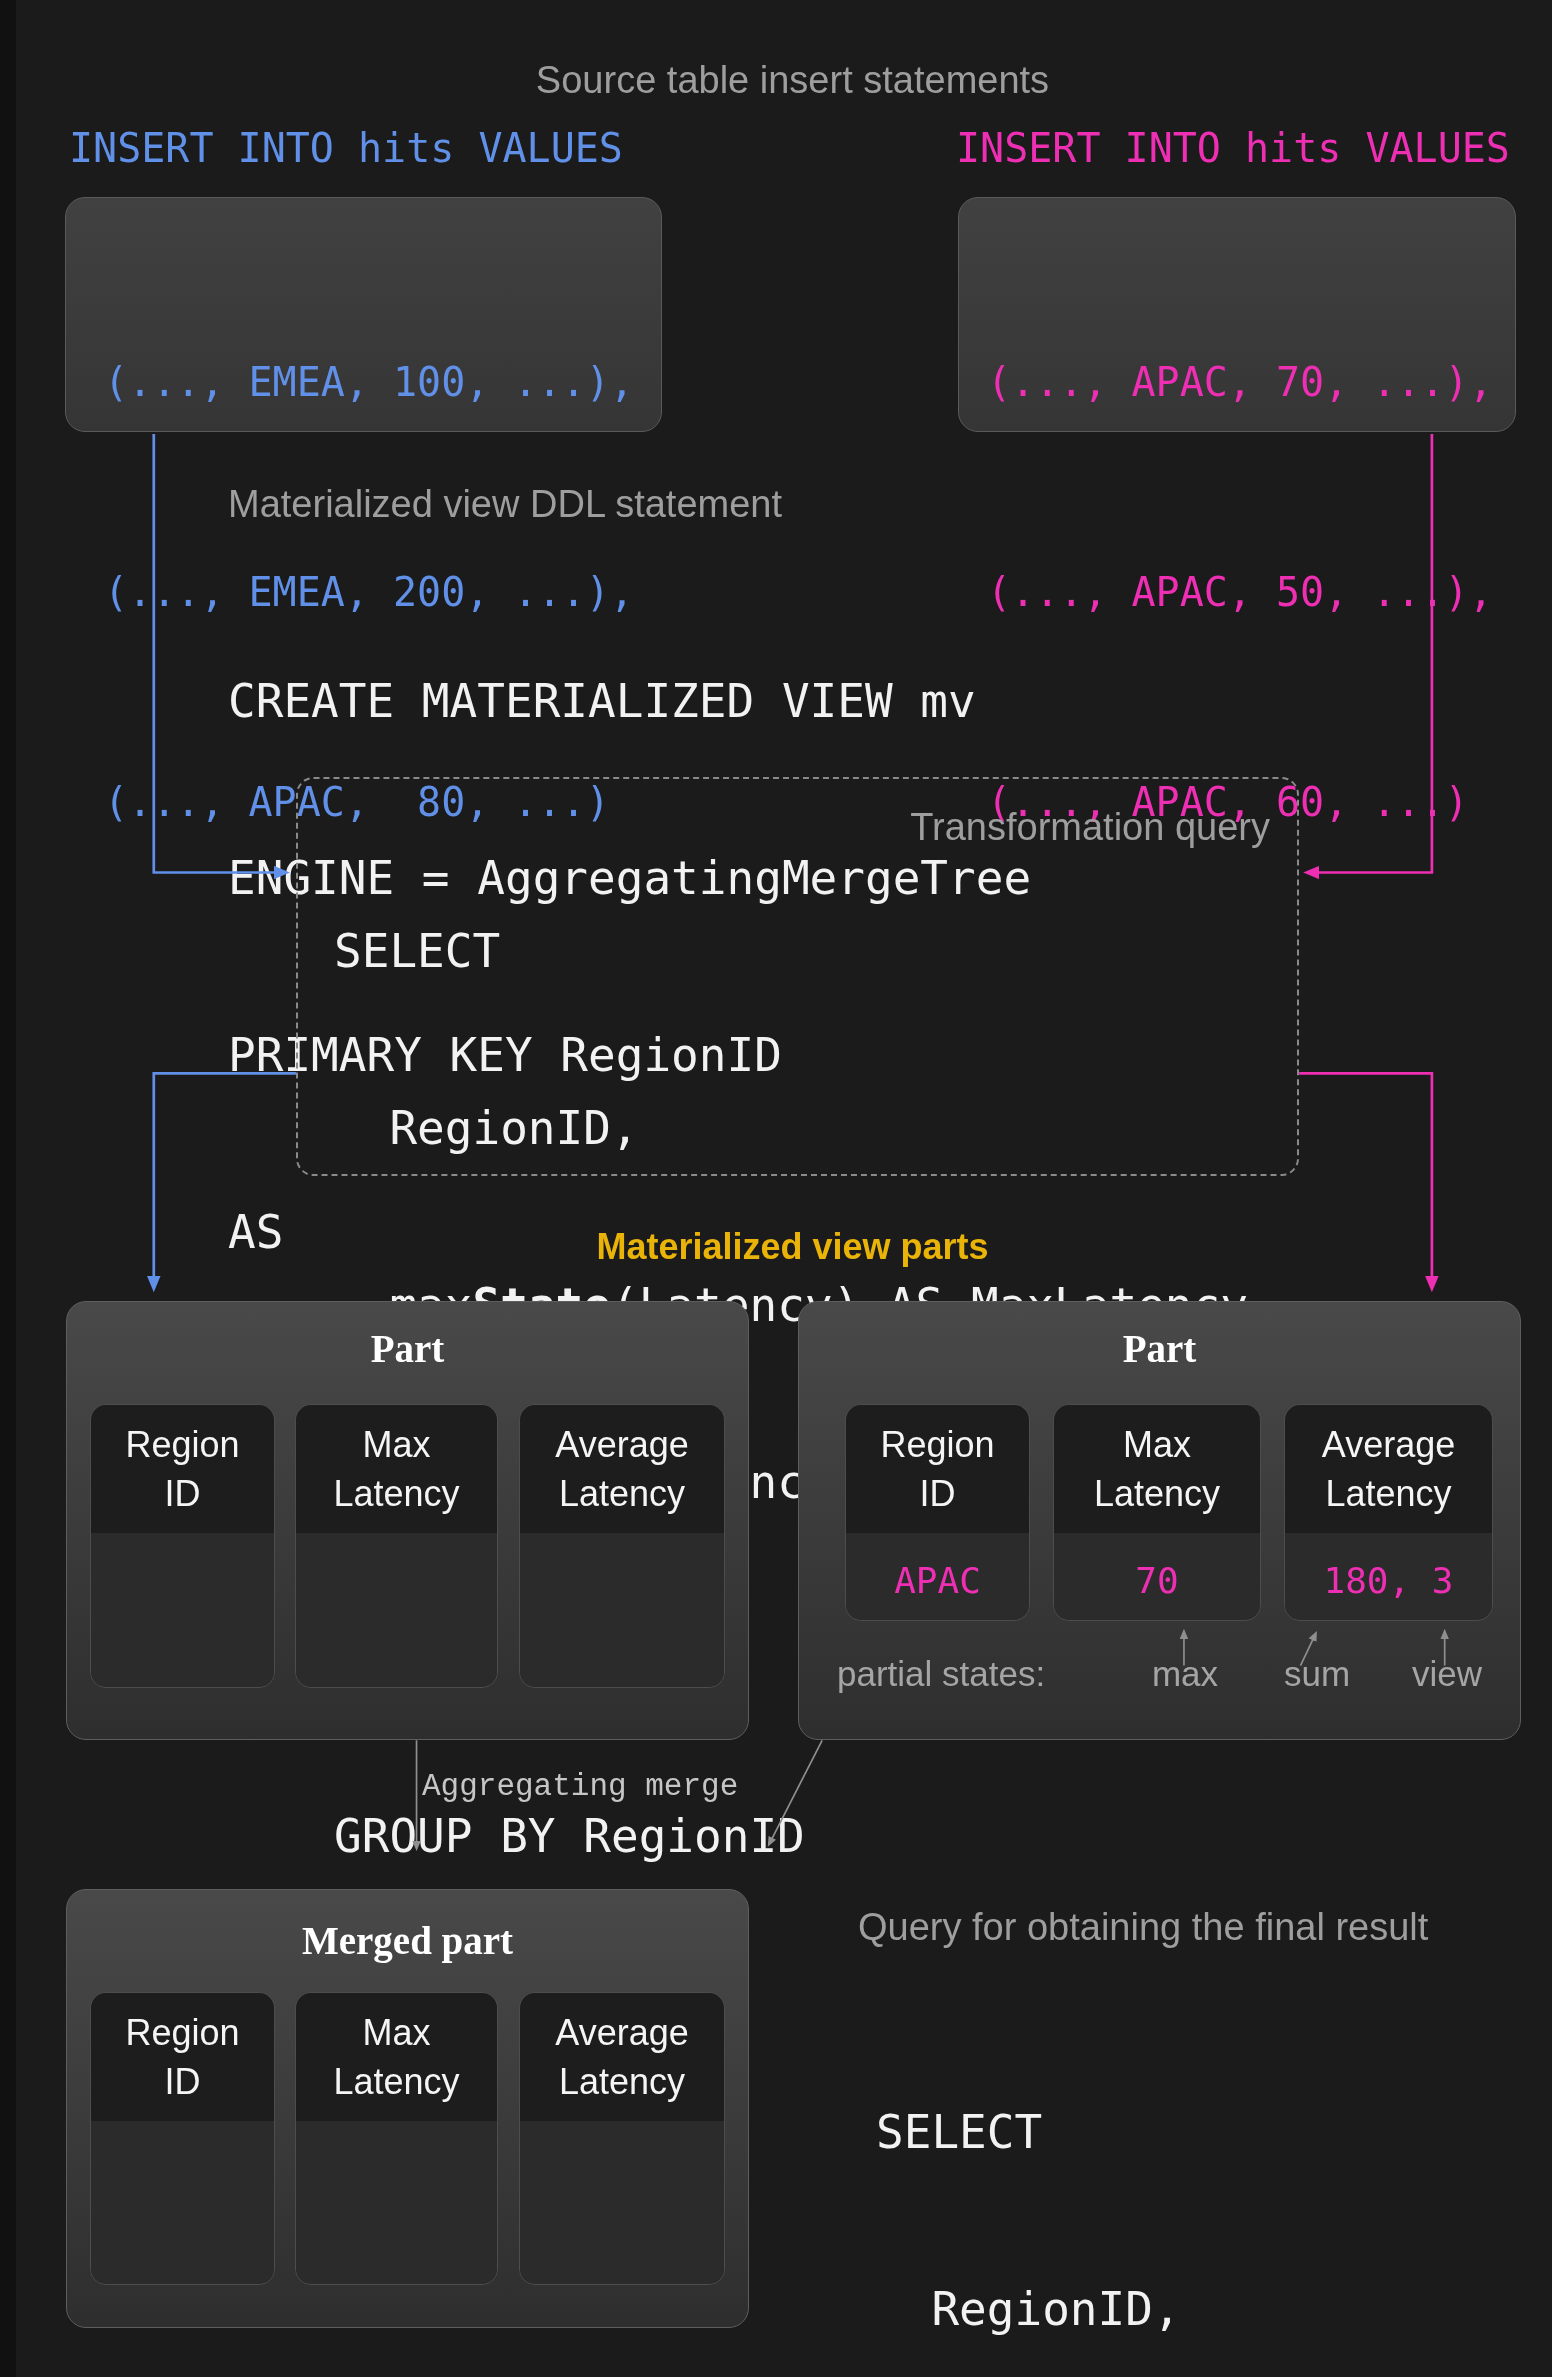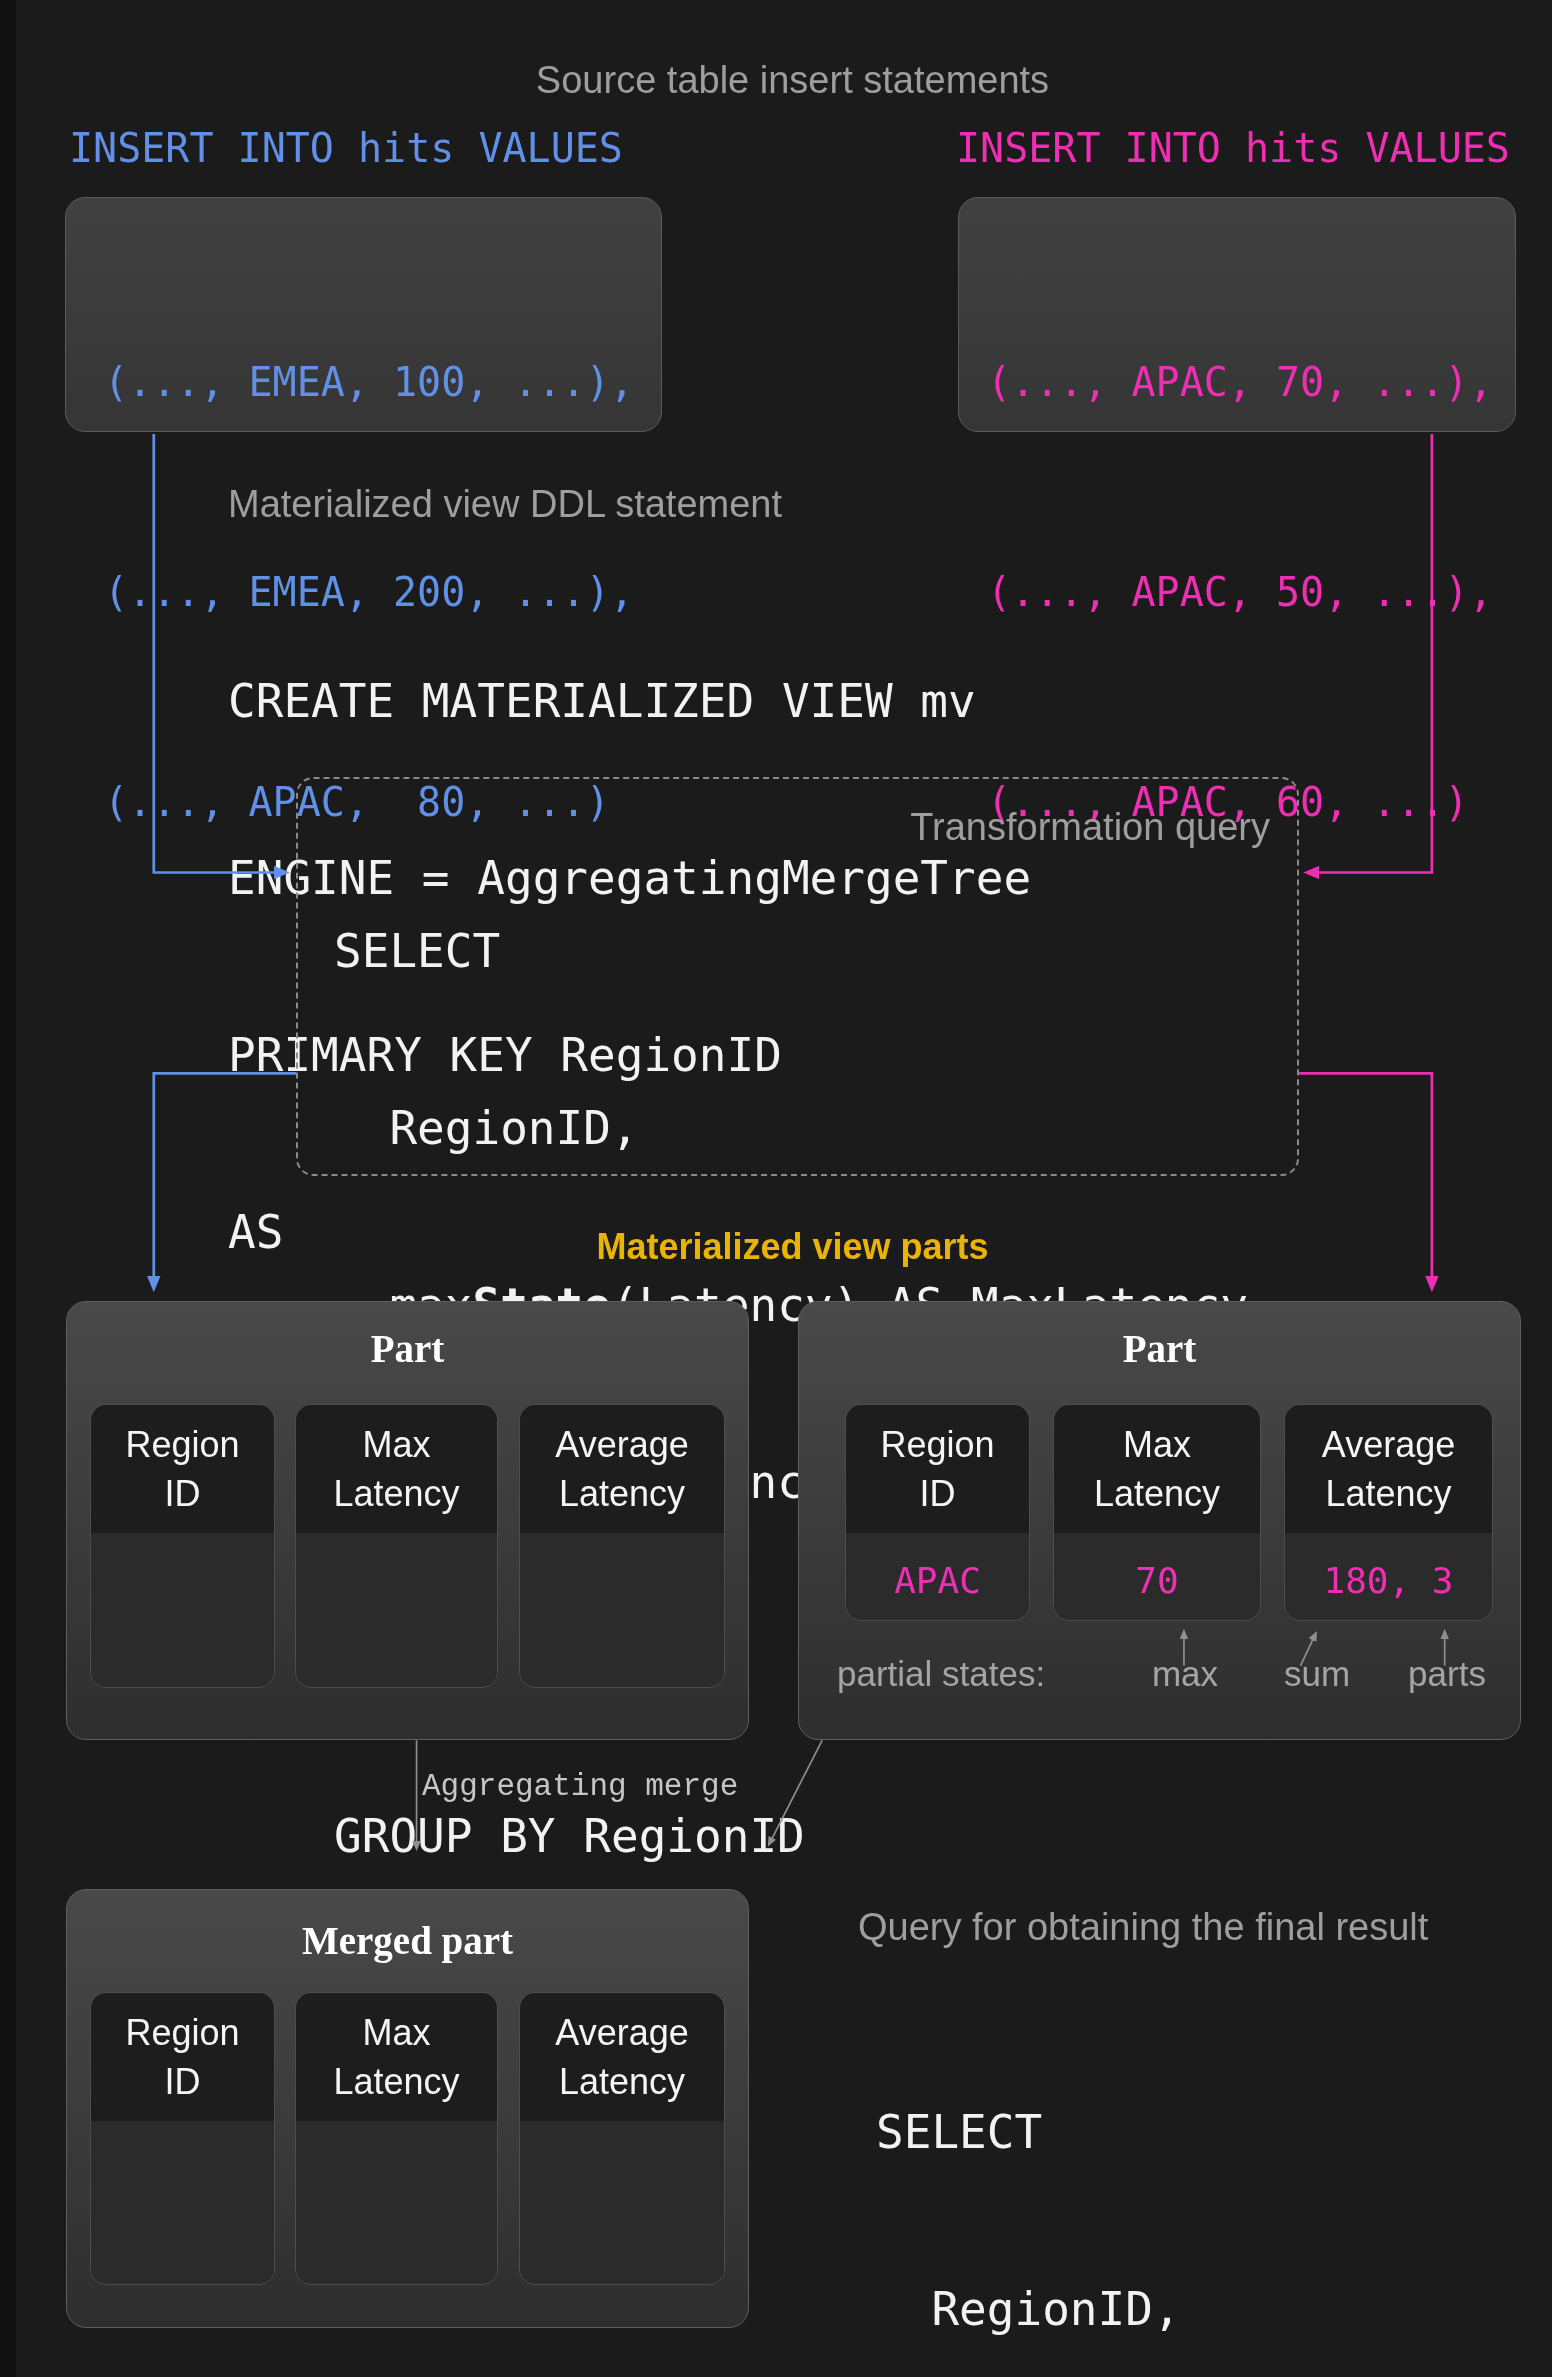--- a/index.html
+++ b/index.html
@@ -168,21 +168,21 @@
         <div>Average</div>
         <div>Latency</div>
       </div>
       <div class="col-body single mono pink">
         <div>180, 3</div>
       </div>
     </div>
     <div class="abs partial" style="left:38px;top:352px;">partial states:</div>
     <div class="abs partial" style="left:332px;top:352px;width:108px;text-align:center;">max</div>
     <div class="abs partial" style="left:464px;top:352px;width:108px;text-align:center;">sum</div>
-    <div class="abs partial" style="left:594px;top:352px;width:108px;text-align:center;">parts</div>
+    <div class="abs partial" style="left:594px;top:352px;width:108px;text-align:center;">view</div>
   </div>
 
   <div class="abs merge-label" style="left:406px;top:1769px;">Aggregating merge</div>
 
   <div class="abs part-box" style="left:50px;top:1889px;width:683px;height:439px;">
     <div class="abs box-title" style="top:28px;">Merged part</div>
     <div class="abs col" style="left:23px;top:102px;width:185px;height:293px;">
       <div class="col-header">
         <div>Region</div>
         <div>ID</div>

